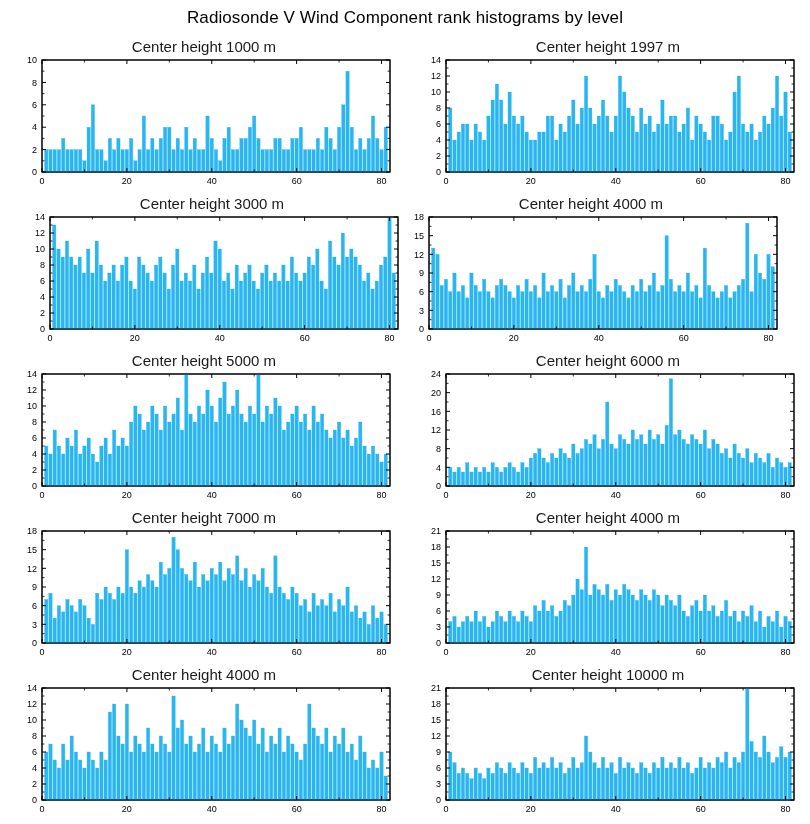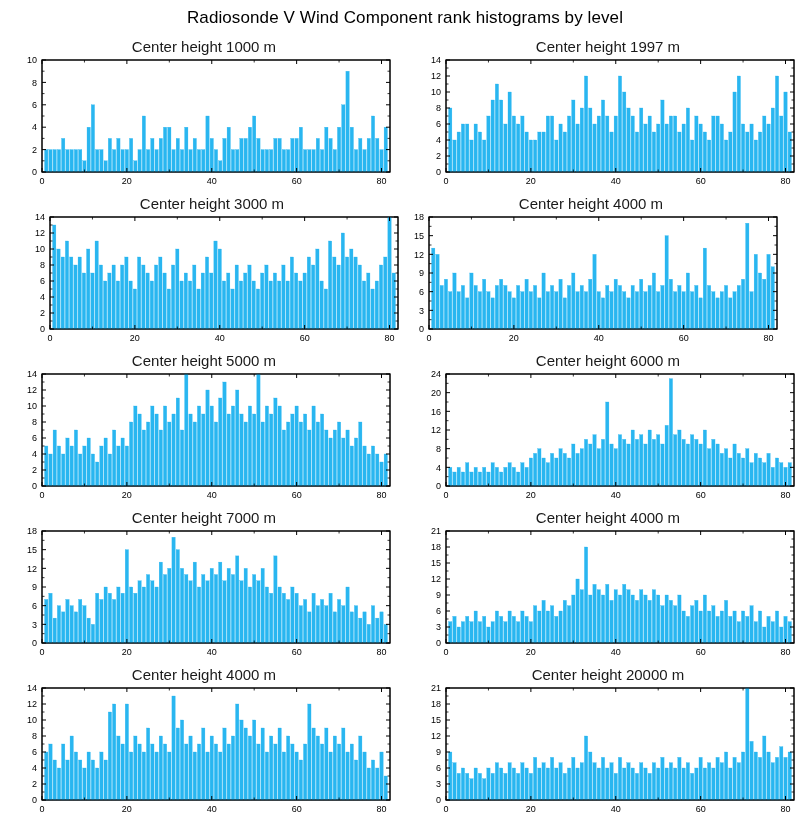--- a/index.html
+++ b/index.html
@@ -1395,21 +1395,21 @@
             <line x1="161.3170731707317" y1="118" x2="161.3170731707317" y2="115.5" stroke="#000" stroke-width="0.8"></line>
             <line x1="161.3170731707317" y1="6" x2="161.3170731707317" y2="8.5" stroke="#000" stroke-width="0.8"></line>
             <line x1="246.1951219512195" y1="118" x2="246.1951219512195" y2="115.5" stroke="#000" stroke-width="0.8"></line>
             <line x1="246.1951219512195" y1="6" x2="246.1951219512195" y2="8.5" stroke="#000" stroke-width="0.8"></line>
             <line x1="331.0731707317073" y1="118" x2="331.0731707317073" y2="115.5" stroke="#000" stroke-width="0.8"></line>
             <line x1="331.0731707317073" y1="6" x2="331.0731707317073" y2="8.5" stroke="#000" stroke-width="0.8"></line>
           </svg>
         </div>
     </div>
     <div class="panel" style="left:412px; top:628px; width:392px; height:158px;">
-      <div class="panel-title">Center height 20000 m</div>
+      <div class="panel-title">Center height 10000 m</div>
       <div class="plotwrap">
           <svg class="plot-svg" width="392" height="140">
             <rect x="34" y="6" width="348" height="112" fill="none" stroke="#000" stroke-width="1"></rect>
             <rect x="36.59" y="70.00" width="3.31" height="48.00" fill="#29b6f0" stroke="#29b6f0" stroke-width="0.3"></rect>
             <rect x="40.83" y="80.67" width="3.31" height="37.33" fill="#29b6f0" stroke="#29b6f0" stroke-width="0.3"></rect>
             <rect x="45.08" y="91.33" width="3.31" height="26.67" fill="#29b6f0" stroke="#29b6f0" stroke-width="0.3"></rect>
             <rect x="49.32" y="86.00" width="3.31" height="32.00" fill="#29b6f0" stroke="#29b6f0" stroke-width="0.3"></rect>
             <rect x="53.56" y="91.33" width="3.31" height="26.67" fill="#29b6f0" stroke="#29b6f0" stroke-width="0.3"></rect>
             <rect x="57.81" y="96.67" width="3.31" height="21.33" fill="#29b6f0" stroke="#29b6f0" stroke-width="0.3"></rect>
             <rect x="62.05" y="86.00" width="3.31" height="32.00" fill="#29b6f0" stroke="#29b6f0" stroke-width="0.3"></rect>

